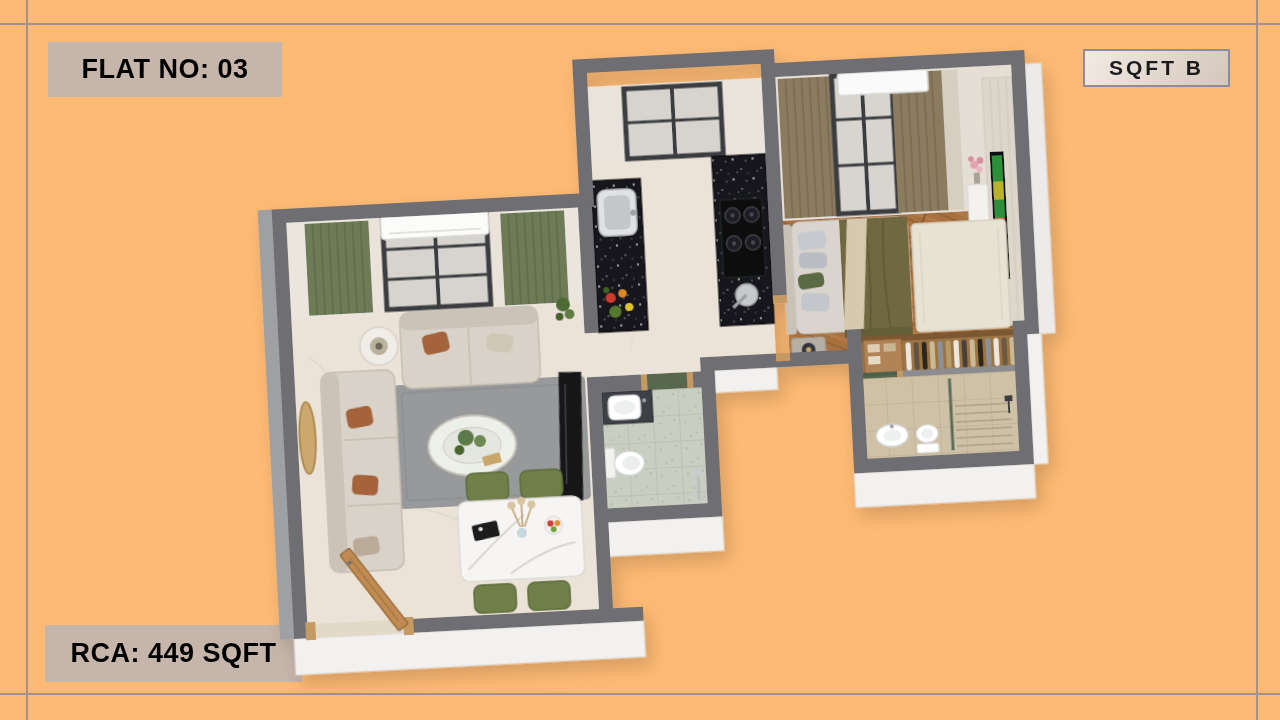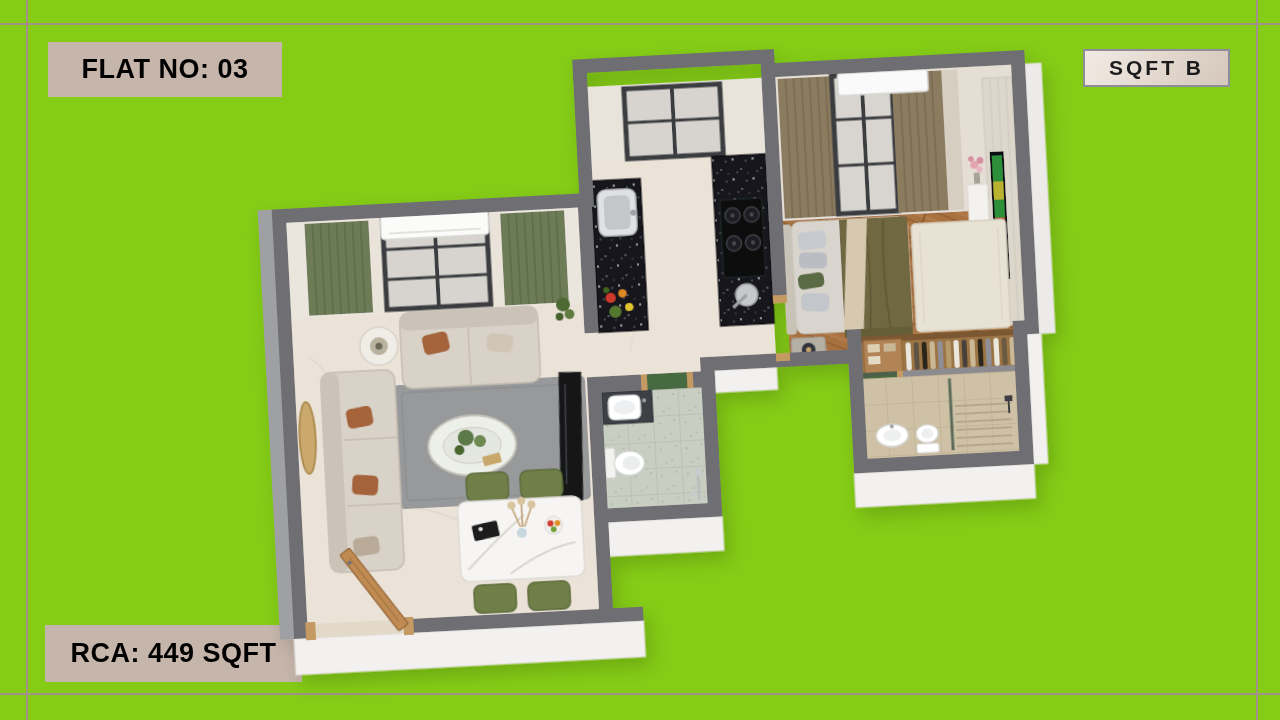--- a/index.html
+++ b/index.html
@@ -1,16 +1,16 @@
 <!DOCTYPE html>
 <html><head>
 <meta charset="utf-8">
 <style>
   html,body{margin:0;padding:0;background:#ffffff;}
-  .page{position:relative;width:1280px;height:720px;background:#84cc16;overflow:hidden;
+  .page{position:relative;width:1280px;height:720px;background:#fdba74;overflow:hidden;
         font-family:"Liberation Sans",sans-serif;}
   .frame-line{position:absolute;background:#a2918b;}
   .fl-top{left:0;right:0;top:23px;height:2px;}
   .fl-bottom{left:0;right:0;top:693px;height:2px;}
   .fl-left{top:0;bottom:0;left:26px;width:2px;}
   .fl-right{top:0;bottom:0;left:1256px;width:2px;}
   .tag{position:absolute;display:flex;align-items:center;justify-content:center;
        color:#000;font-weight:bold;font-size:27px;letter-spacing:.5px;white-space:nowrap;}
   .tag-flat{left:48px;top:42px;width:234px;height:55px;background:#c6b5aa;}
   .tag-rca{left:45px;top:625px;width:257px;height:57px;background:#c6b5aa;}

